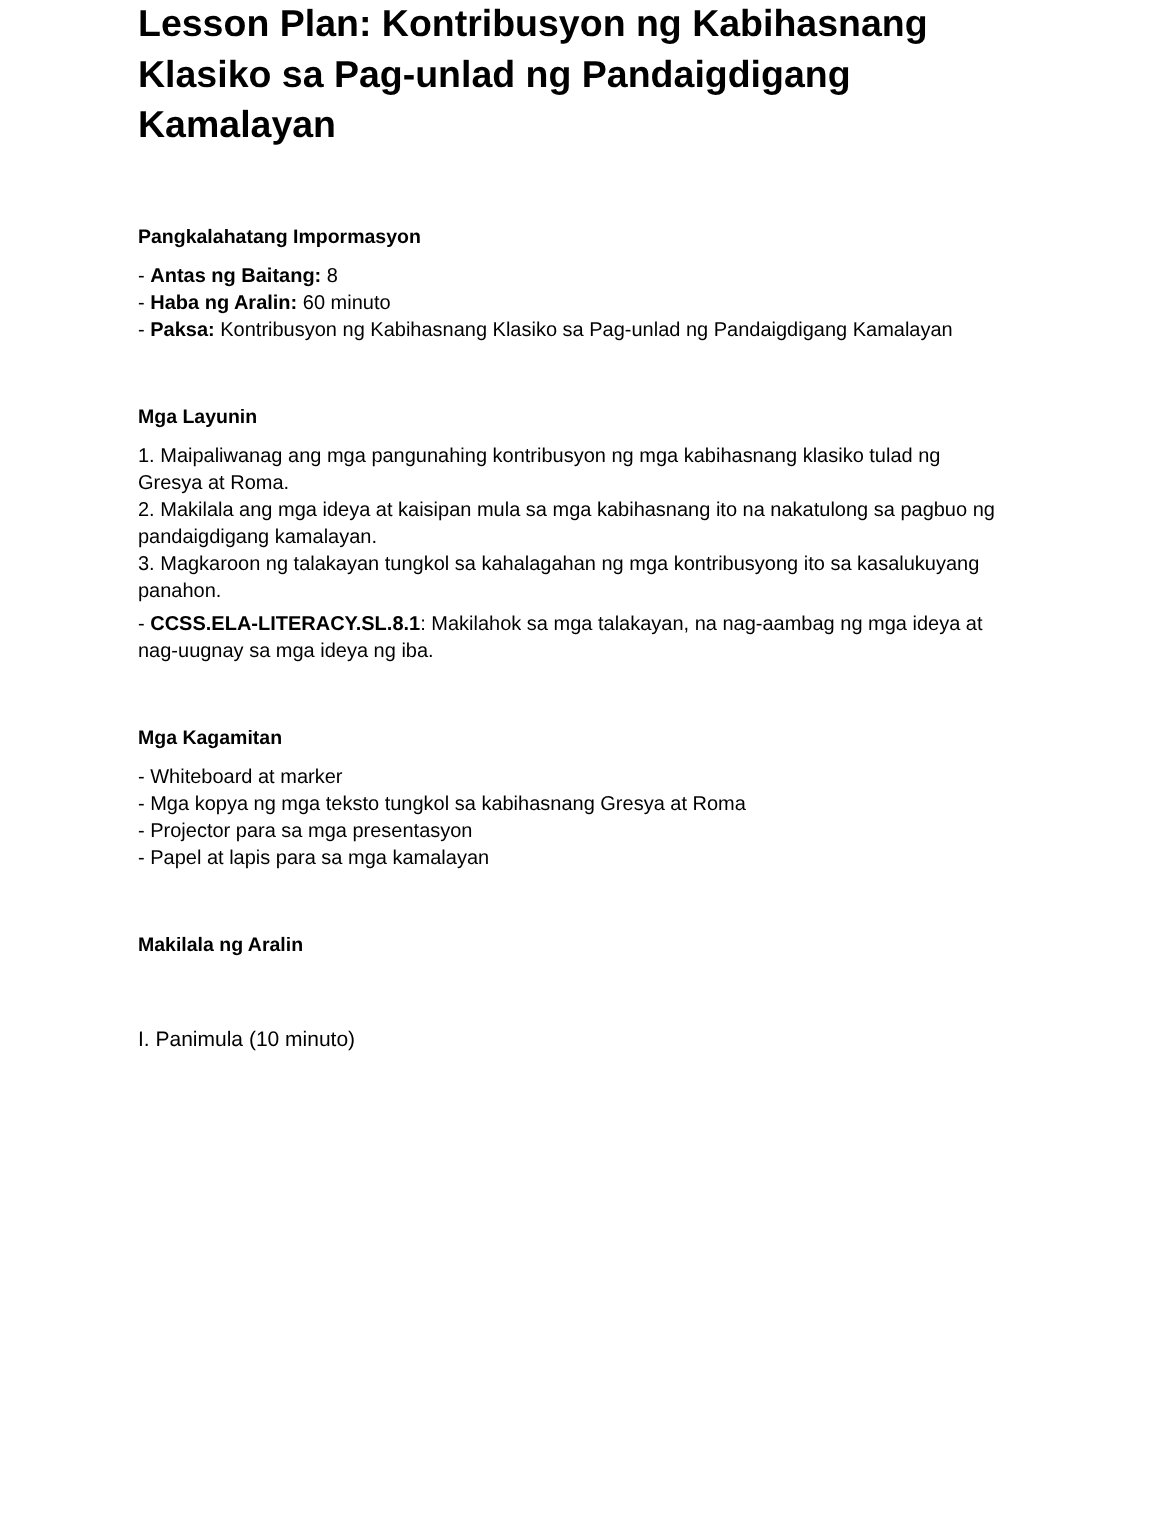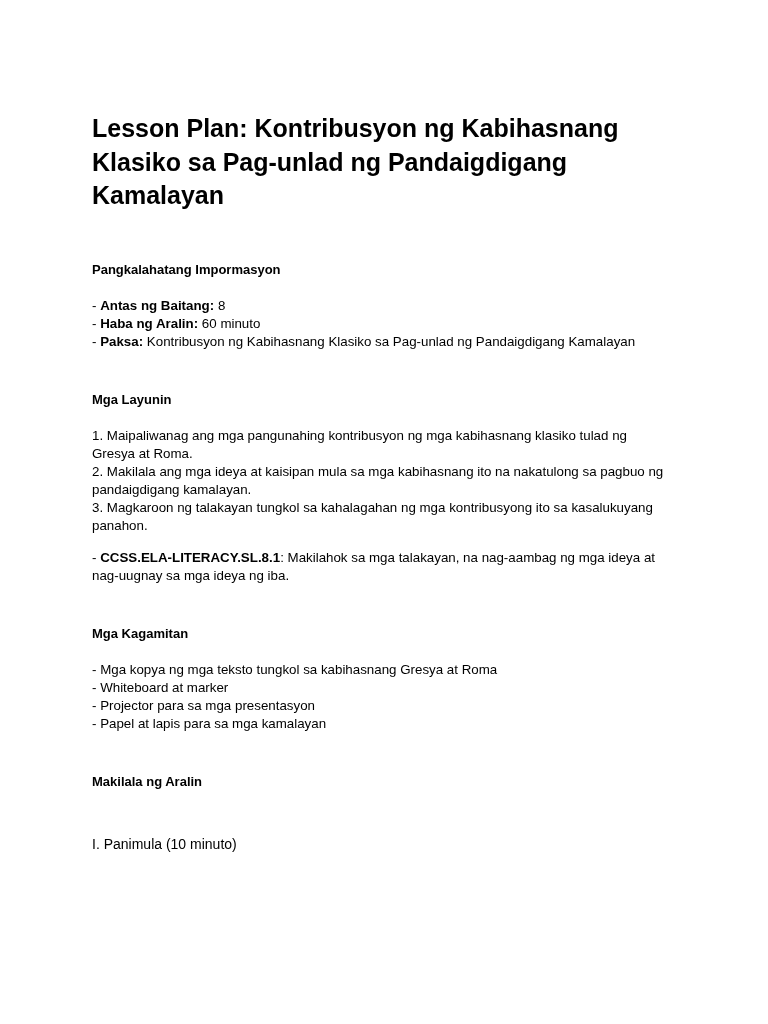--- a/index.html
+++ b/index.html
@@ -14,39 +14,38 @@
     background: #ffffff;
     color: #000000;
     font-family: "Liberation Sans", sans-serif;
     overflow: hidden;
   }
   .content {
     position: absolute;
     left: 92px;
     top: 0;
     width: 580px;
-    padding-top: 112px;
   }
   h1.doc-title {
     font-size: 25px;
     line-height: 33.5px;
     font-weight: bold;
     margin: 0;
   }
   h2.section-heading {
     font-size: 13px;
     line-height: 26px;
     font-weight: bold;
     margin: 36px 0 0 0;
   }
   h2.section-heading.first {
     margin-top: 44px;
   }
   .lines {
-    margin-top: 14px;
+    margin-top: 4px;
   }
   p.line {
     font-size: 13.33px;
     line-height: 18px;
     margin: 0;
   }
   p.subheading {
     font-size: 14px;
     line-height: 19px;
     font-weight: normal;
@@ -82,22 +81,22 @@
 
     <section>
       <div class="lines">
         <p class="line"><span>- </span><b>CCSS.ELA-LITERACY.SL.8.1</b><span>: Makilahok sa mga talakayan, na nag-aambag ng mga ideya at nag-uugnay sa mga ideya ng iba.</span></p>
       </div>
     </section>
 
     <section>
       <h2 class="section-heading">Mga Kagamitan</h2>
       <div class="lines">
+        <p class="line"><span>- Whiteboard at marker</span></p>
         <p class="line"><span>- Mga kopya ng mga teksto tungkol sa kabihasnang Gresya at Roma</span></p>
-        <p class="line"><span>- Whiteboard at marker</span></p>
         <p class="line"><span>- Projector para sa mga presentasyon</span></p>
         <p class="line"><span>- Papel at lapis para sa mga kamalayan</span></p>
       </div>
     </section>
 
     <section>
       <h2 class="section-heading">Makilala ng Aralin</h2>
       <p class="subheading">I. Panimula (10 minuto)</p>
     </section>
 

